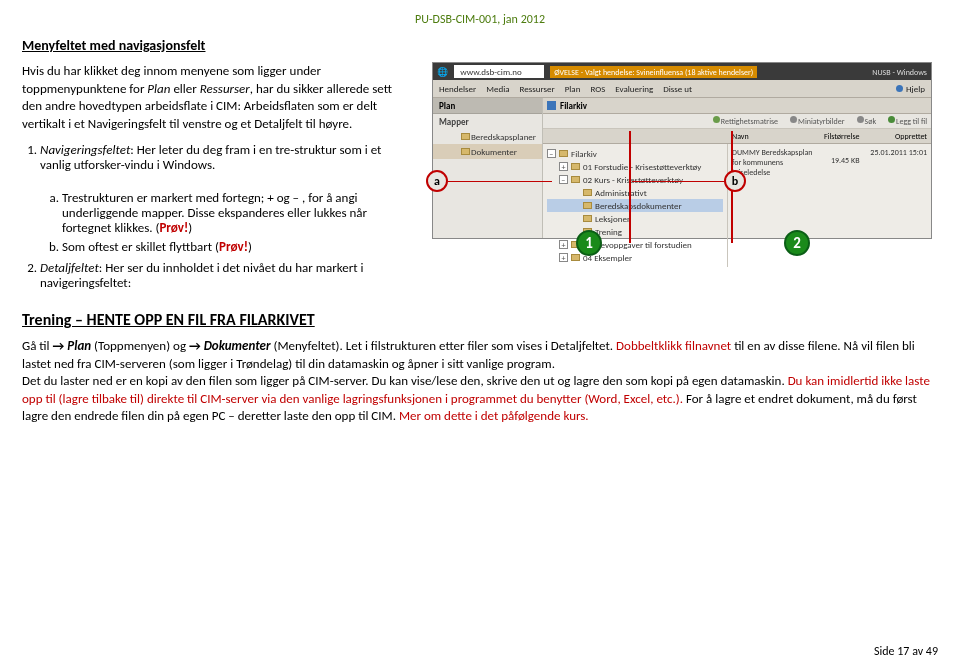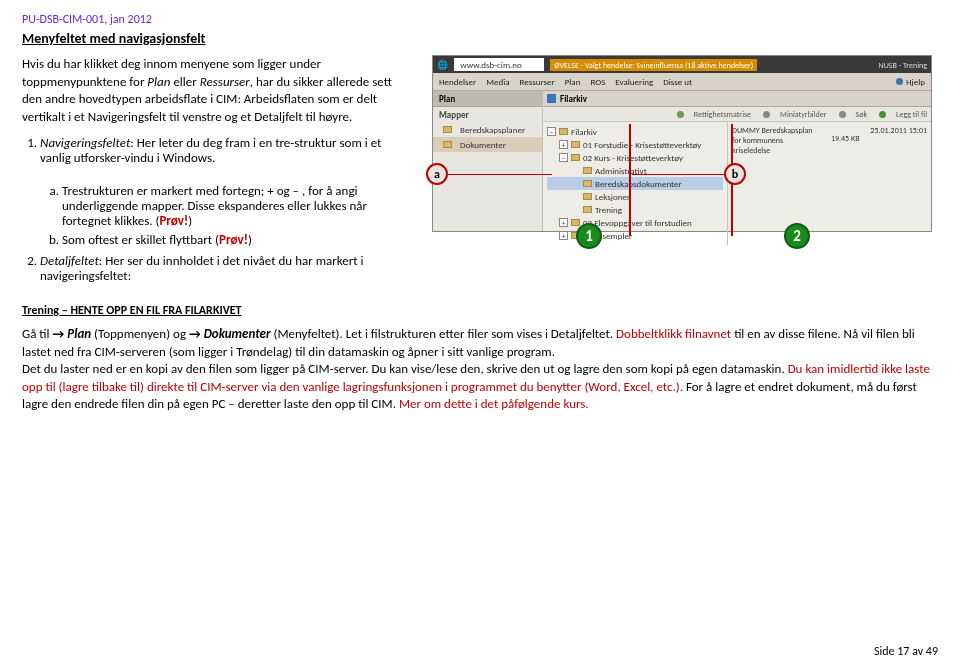--- a/index.html
+++ b/index.html
@@ -7,24 +7,24 @@
     font-family: Calibri, Arial, sans-serif;
     font-size: 13px;
     color: #000;
     background: #fff;
     width: 960px;
     height: 668px;
     padding: 12px 22px;
     position: relative;
   }
   .doc-header {
-    text-align: left;
+    text-align: center;
     font-size: 12px;
-    color: #6d28d9;
-    margin-bottom: 4px;
+    color: #4d7c0f;
+    margin-bottom: 11px;
   }
   .section-title {
     font-weight: bold;
     text-decoration: underline;
     font-size: 14px;
     margin-bottom: 8px;
   }
   .two-col {
     display: flex;
     gap: 20px;
@@ -59,28 +59,28 @@
   }
   .shot-topbar { background: #3a3a3a; color: #ddd; display: flex; align-items: center; padding: 2px 4px; gap: 6px; font-size: 9px; }
   .shot-topbar .url { background: #fff; color: #333; padding: 1px 6px; flex: 0 0 90px; font-size: 9px; }
   .shot-topbar .status { background: #d68b00; color: #fff; padding: 1px 4px; font-size: 8px; }
   .shot-topbar .right { margin-left: auto; color: #ddd; font-size: 8px; }
   .shot-menubar { background: #d8d4cb; padding: 3px 6px; display: flex; gap: 10px; font-size: 9px; color: #222; border-bottom: 1px solid #b0aaa0; }
   .shot-content { display: flex; height: 140px; }
   .shot-left { width: 110px; background: #e8e6e1; border-right: 1px solid #c0beb6; display: flex; flex-direction: column; }
   .shot-plan-tab { background: #bdbab2; padding: 2px 6px; font-size: 9px; font-weight: bold; border-bottom: 1px solid #a6a39b; }
   .shot-mapper { padding: 2px 6px; font-size: 9px; font-weight: bold; color: #444; }
-  .shot-left-item { padding: 2px 6px 2px 10px; font-size: 9px; color: #333; display: flex; align-items: center; gap: 8px; }
+  .shot-left-item { padding: 2px 6px 2px 28px; font-size: 9px; color: #333; display: flex; align-items: center; gap: 1px; }
   .shot-left-item.sel { background: #d9cdb8; }
   .folder-icon { width: 9px; height: 7px; background: #d6b86b; display: inline-block; border: 1px solid #a88b3e; }
   .shot-right { flex: 1; background: #eeece7; display: flex; flex-direction: column; }
   .shot-filarkiv-hdr { background: #d8d4cb; padding: 2px 4px; font-size: 9px; display: flex; align-items: center; gap: 4px; border-bottom: 1px solid #b0aaa0; }
   .blue-box { width: 9px; height: 9px; background: #3b74b9; display: inline-block; }
   .shot-toolbar { background: #e8e6e1; padding: 2px 4px; font-size: 8px; color: #555; display: flex; gap: 12px; border-bottom: 1px solid #c9c5bc; justify-content: flex-end; }
-  .shot-toolbar span { display:flex; gap:10px; align-items:center; }
+  .shot-toolbar span { display:flex; gap:1px; }
   .dot { width:7px; height:7px; border-radius:50%; display:inline-block; }
   .shot-cols { background: #d8d4cb; padding: 2px 4px; font-size: 8px; display: flex; border-bottom: 1px solid #b0aaa0; }
   .shot-tree-row { display: flex; font-size: 9px; }
   .shot-tree { width: 185px; padding: 3px 4px; border-right: 1px solid #c9c5bc; }
   .tree-line { display: flex; align-items: center; gap: 3px; padding: 1px 0; color: #333; }
   .tree-line .pm { width: 9px; height: 9px; border: 1px solid #888; background: #fff; display: inline-flex; align-items: center; justify-content: center; font-size: 8px; line-height: 1; color: #555; }
   .tree-line.sel { background: #b9cde6; }
   .shot-detail { flex: 1; padding: 3px 4px; font-size: 8px; color: #333; }
   .shot-detail-row { display: flex; }
   .shot-detail-row > div:nth-child(1) { flex: 2; }
@@ -102,21 +102,21 @@
     width: 26px; height: 26px;
     border-radius: 50%;
     background: #1a8a1a;
     color: #fff;
     display: flex; align-items: center; justify-content: center;
     font-weight: bold; font-size: 15px;
     border: 2px solid #0b5e16;
   }
   .red-line { position: absolute; background: #c00000; }
 
-  .training-title { font-weight: bold; text-decoration: underline; font-size: 12px; margin-top: 12px; margin-bottom: 8px; }
+  .training-title { font-weight: bold; text-decoration: underline; font-size: 16px; margin-top: 12px; margin-bottom: 8px; }
   .bottom-para { line-height: 1.35; font-size: 13px; }
   .arrow { font-weight: bold; }
   .red-text { color: #C00000; }
   .footer { position: absolute; bottom: 10px; right: 22px; font-size: 12px; }
 </style>
 </head>
 <body>
 
 <div class="doc-header">PU-DSB-CIM-001, jan 2012</div>
 
@@ -145,21 +145,21 @@
       </li>
     </ol>
   </div>
 
   <div class="right-col">
     <div class="shot">
       <div class="shot-topbar">
         <span>🌐</span>
         <span class="url">www.dsb-cim.no</span>
         <span class="status">ØVELSE - Valgt hendelse: Svineinfluensa (18 aktive hendelser)</span>
-        <span class="right">NUSB - Trening</span>
+        <span class="right">NUSB - Windows</span>
       </div>
       <div class="shot-menubar">
         <span>Hendelser</span>
         <span>Media</span>
         <span>Ressurser</span>
         <span>Plan</span>
         <span>ROS</span>
         <span>Evaluering</span>
         <span>Disse ut</span>
         <span style="margin-left:auto;display:flex;gap:3px;align-items:center;">
@@ -196,20 +196,26 @@
               </span>
             <span>
                 <span class="dot" style="background:#888"></span>
                 <span>Søk</span>
               </span>
             <span>
                 <span class="dot" style="background:#4a8c3a"></span>
                 <span>Legg til fil</span>
               </span>
           </div>
+          <div class="shot-cols">
+            <div style="width:185px"></div>
+            <div style="flex:2">Navn</div>
+            <div style="flex:1;text-align:right;padding-right:8px">Filstørrelse</div>
+            <div style="flex:1.4;text-align:right">Opprettet</div>
+          </div>
           <div class="shot-tree-row">
             <div class="shot-tree">
               <div class="tree-line">
                   <span class="pm">−</span>
                   <span class="folder-icon"></span>
                   <span>Filarkiv</span>
                 </div>
               <div class="tree-line" style="padding-left:12px">
                   <span class="pm">+</span>
                   <span class="folder-icon"></span>

